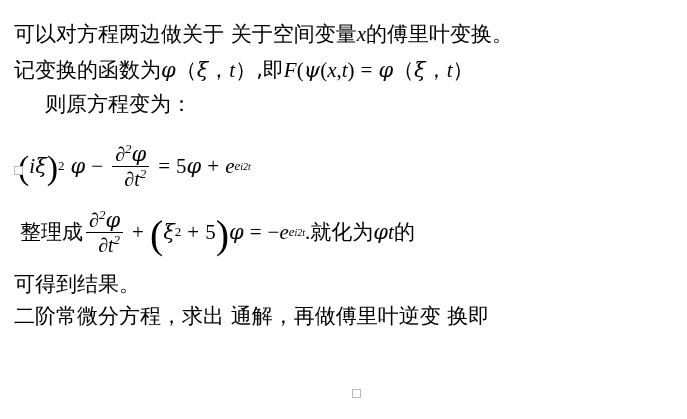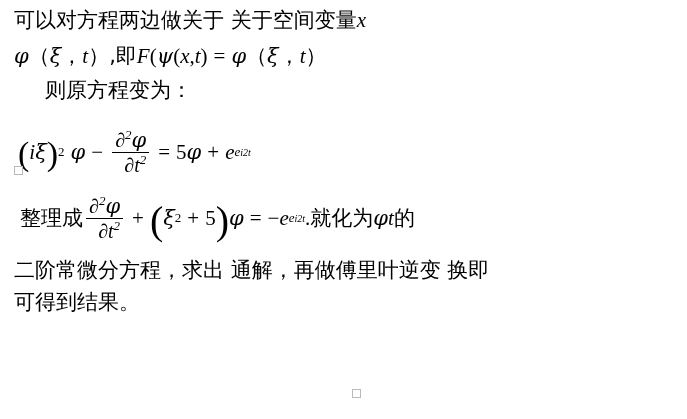--- a/index.html
+++ b/index.html
@@ -24,21 +24,21 @@
   .line {
     display: flex;
     align-items: baseline;
     white-space: nowrap;
   }
   .cn {
     font-family: "DejaVu Sans", sans-serif;
     font-size: 21px;
     line-height: 1.0;
   }
-  .l1 { margin-top: 2px; }
+  .l1 { margin-top: 16px; }
   .l2 { margin-top: 11px; }
   .l3 { margin-top: 11px; margin-left: 31px; }
 
   .mi {
     font-family: "Liberation Serif", serif;
     font-style: italic;
     font-size: 21px;
   }
   .mr {
     font-family: "Liberation Serif", serif;
@@ -130,23 +130,25 @@
   .a2 { left: 352px; top: 389px; }
 </style>
 </head>
 <body>
 
 <div class="page">
 
   <div class="line l1">
     <span class="cn">可以对方程两边做关于 关于空间变量</span>
     <span class="mi">x</span>
+    <span class="cn">的傅里叶变换。</span>
   </div>
 
   <div class="line l2">
+    <span class="cn">记变换的函数为</span>
     <span class="gk">φ</span>
     <span class="cn">（</span>
     <span class="gk">ξ</span>
     <span class="cn">，</span>
     <span class="mi">t</span>
     <span class="cn">）,</span>
     <span class="cn">即</span>
     <span class="mi">F</span>
     <span class="mr">(</span>
     <span class="gk">ψ</span>
@@ -234,23 +236,23 @@
       <span class="sup">e</span>
       <span class="supsup">i2t</span>
     <span class="mr">.</span>
     <span class="cn">就化为</span>
     <span class="gk">φ</span>
     <span class="mi">t</span>
     <span class="cn">的</span>
   </div>
 
   <div class="line l2">
+    <span class="cn">可得到结果。</span>
+  </div>
+
+  <div class="line l2">
     <span class="cn">二阶常微分方程，求出 通解，再做傅里叶逆变 换即</span>
-  </div>
-
-  <div class="line l2">
-    <span class="cn">可得到结果。</span>
   </div>
 
   <div class="anchor a1"></div>
   <div class="anchor a2"></div>
 
 </div>
 
 </body></html>

